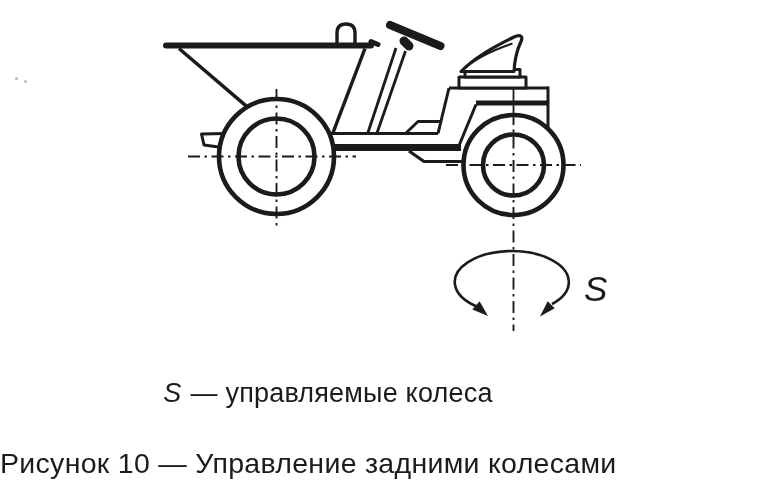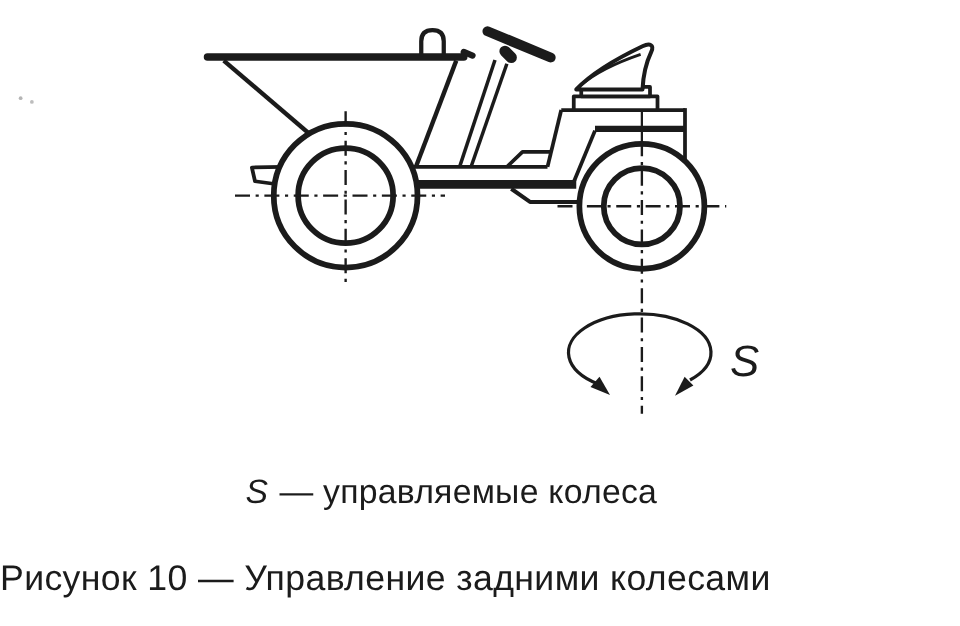--- a/index.html
+++ b/index.html
@@ -12,21 +12,21 @@
   }
   .drawing-svg { position:absolute; left:0; top:0; }
   .scan-dots {
     position:absolute; left:15px; top:77px; width:3px; height:3px;
     border-radius:50%; background:#8f8f8f; opacity:.65;
     box-shadow:9px 3px 0 0 #9a9a9a;
   }
   .legend-line {
     position:absolute; left:0; top:378px; width:656px;
     text-align:center; font-size:27px; color:var(--ink);
-    letter-spacing:0.2px; white-space:nowrap;margin-left:33px;
+    letter-spacing:0.2px; white-space:nowrap;
   }
   .legend-symbol { font-style:italic; margin-right:9px; }
   .figure-caption {
     position:absolute; left:0; top:447px; width:608px;
     text-align:center; font-size:28.5px; color:var(--ink);
     letter-spacing:0.3px; white-space:nowrap;
   }
   .arrow-label { font-style:italic; font-family:"Liberation Sans", sans-serif; }
 </style>
 </head>

